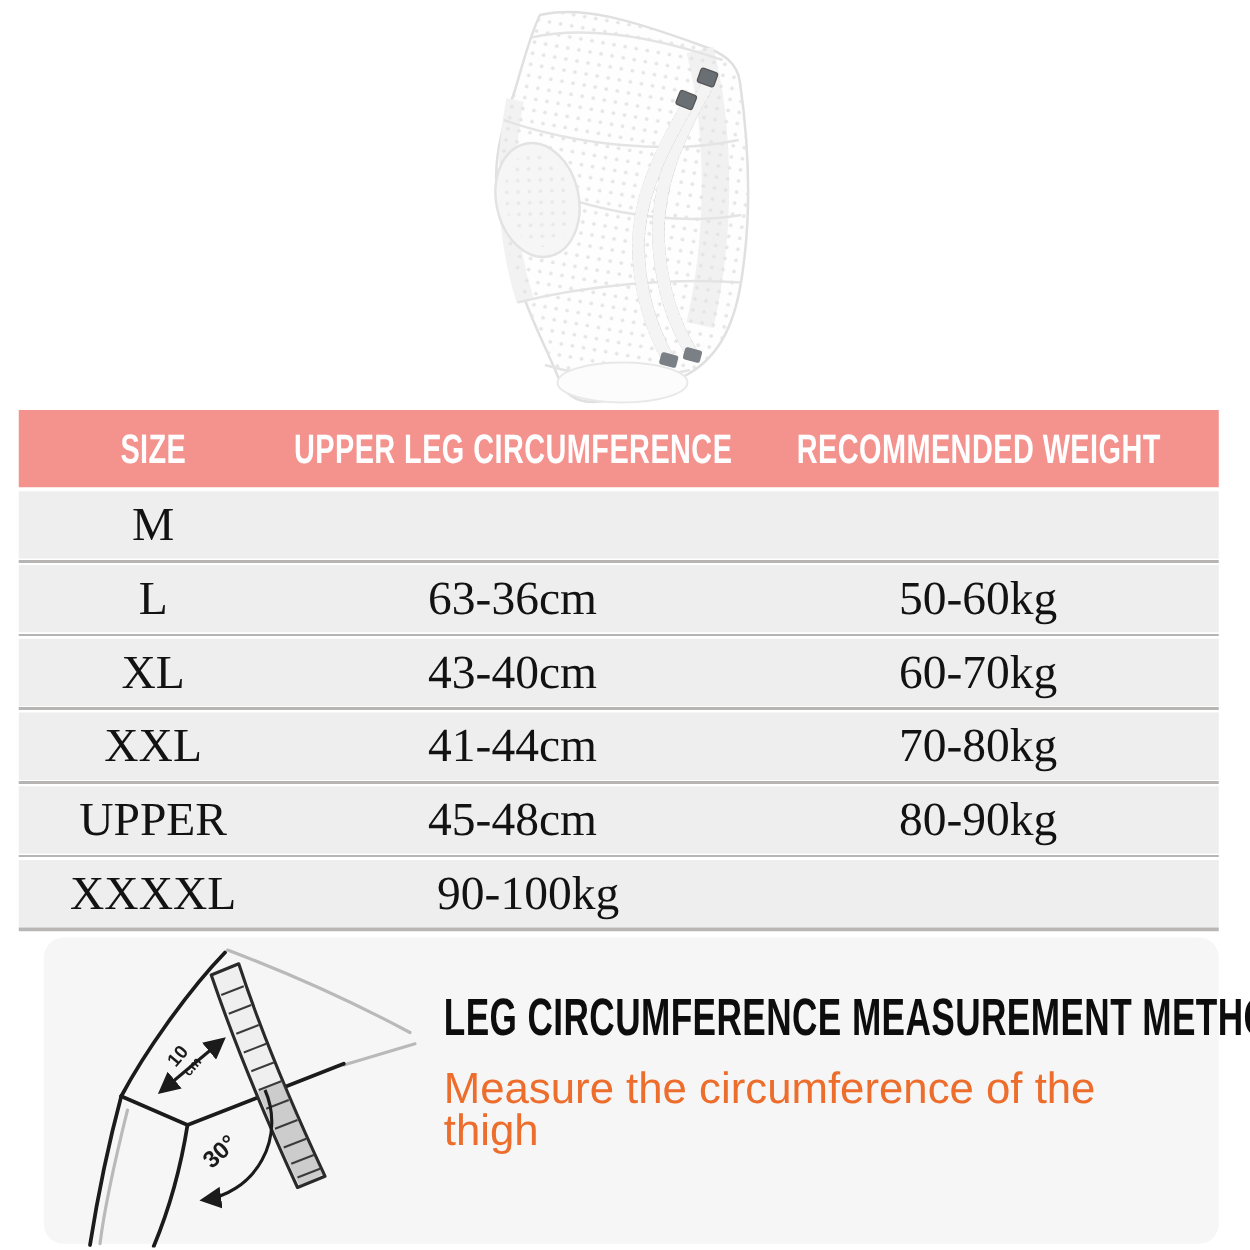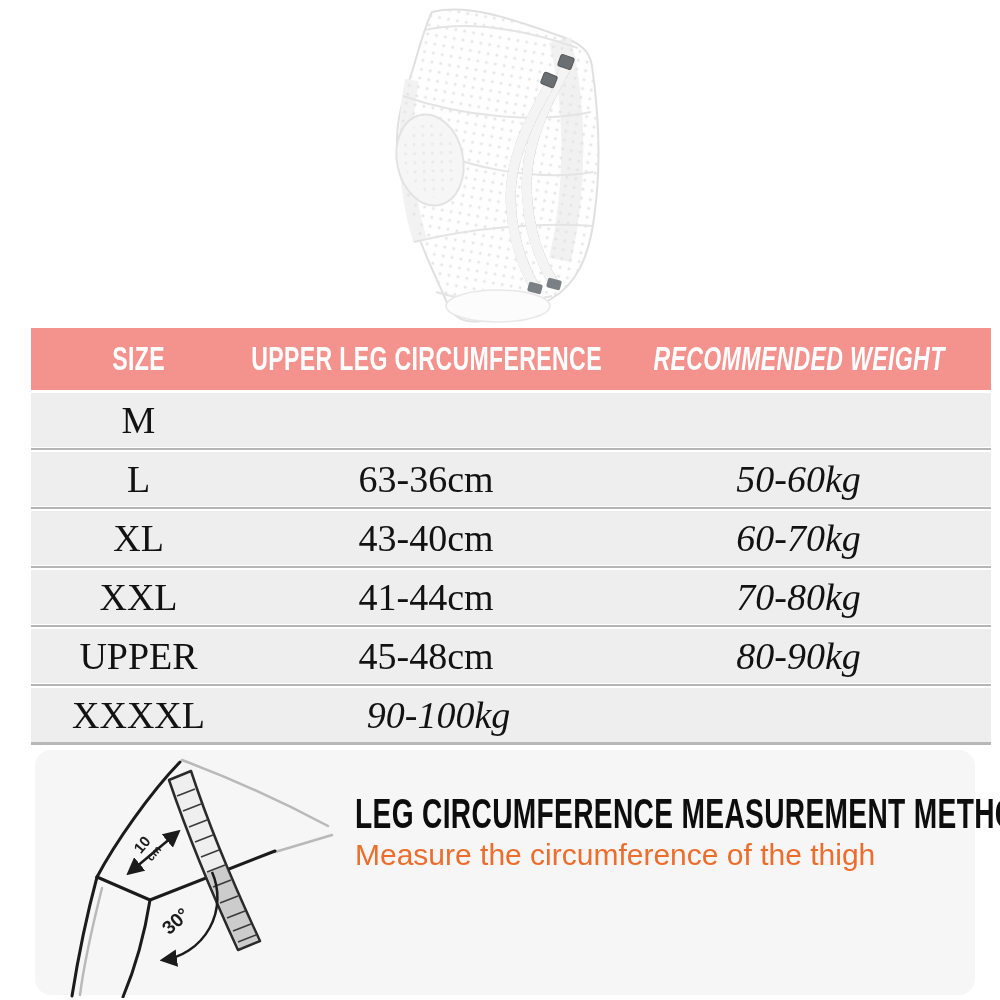--- a/index.html
+++ b/index.html
@@ -7,27 +7,27 @@
   .canvas {
     position:relative; width:1000px; height:1000px;
     background:#ffffff; overflow:hidden;
     font-family:"Liberation Sans", sans-serif;
   }
 
   
   .product-figure { position:absolute; left:385px; top:0; width:240px; height:330px; }
 
   
-  .size-table { position:absolute; left:31px; top:328px; width:960px; }
+  .size-table { position:absolute; left:15px; top:328px; width:960px; }
   .table-header {
     display:flex; align-items:center; height:62px;
     background:#F4928E; color:#ffffff;
   }
   .hcell { display:flex; justify-content:center; align-items:center; overflow:visible; }
-  .c1 { width:22.4%; } .c2 { width:37.5%; } .c3 { width:40.1%;font-style:italic; }
+  .c1 { width:22.4%; } .c2 { width:37.5%; } .c3 { width:40.1%; }
   .condensed {
     display:inline-block; font-weight:700; font-size:33px; letter-spacing:0.5px;
     transform:scaleX(0.70); transform-origin:center center; white-space:nowrap;
   }
   .table-row {
     display:flex; align-items:center; height:54px;
     background:#EFEEEE; color:#121212;
     font-family:"Liberation Serif", serif; font-size:38px;
   }
   .tcell { display:flex; justify-content:center; align-items:center; }
@@ -46,21 +46,21 @@
   .method-diagram { position:absolute; left:30px; top:748px; width:320px; height:250px; }
   .method-text { position:absolute; left:355px; top:790px; width:600px; }
   .method-title {
     color:#0d0d0d; white-space:nowrap;
   }
   .method-title .condensed-title {
     display:inline-block; font-weight:700; font-size:42px; letter-spacing:0.5px;
     transform:scaleX(0.67); transform-origin:left center; white-space:nowrap;
   }
   .method-desc {
-    color:#EC6D2C; font-size:30px; line-height:34px; font-weight:400;
+    margin-top:16px; color:#EC6D2C; font-size:35px; line-height:34px; font-weight:400;
   }
 </style>
 </head>
 <body>
 
 <div class="canvas">
 
   <svg class="product-figure" viewBox="385 0 240 330" xmlns="http://www.w3.org/2000/svg" aria-hidden="true">
     <defs>
       <pattern id="mesh" width="9" height="9" patternUnits="userSpaceOnUse" patternTransform="rotate(10)">

